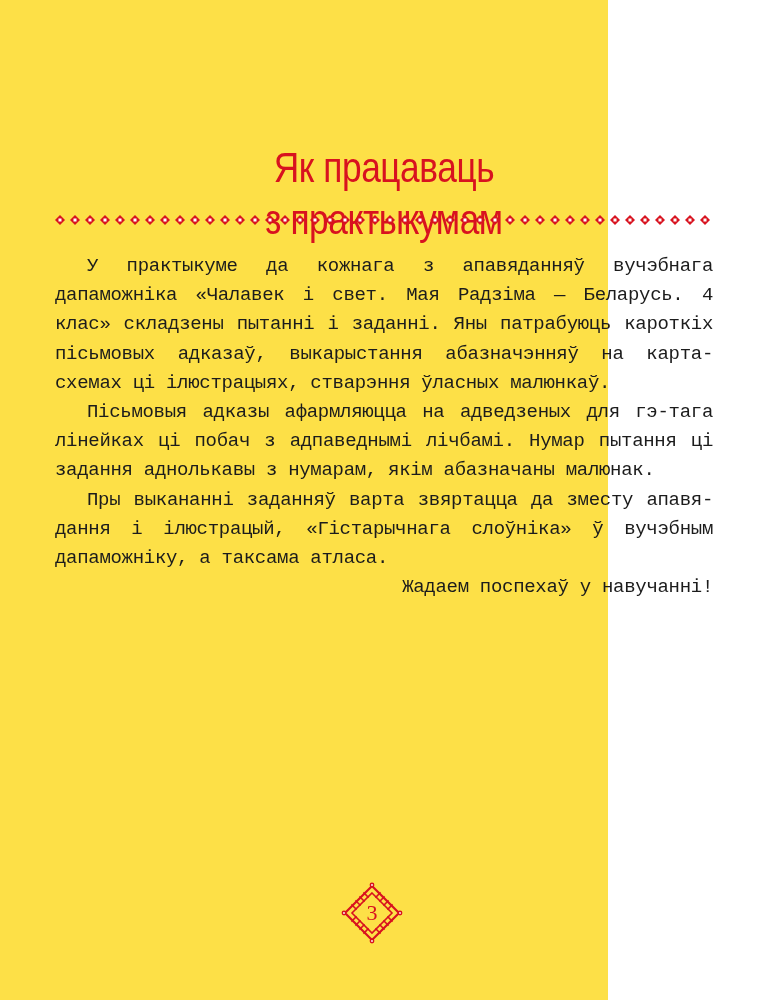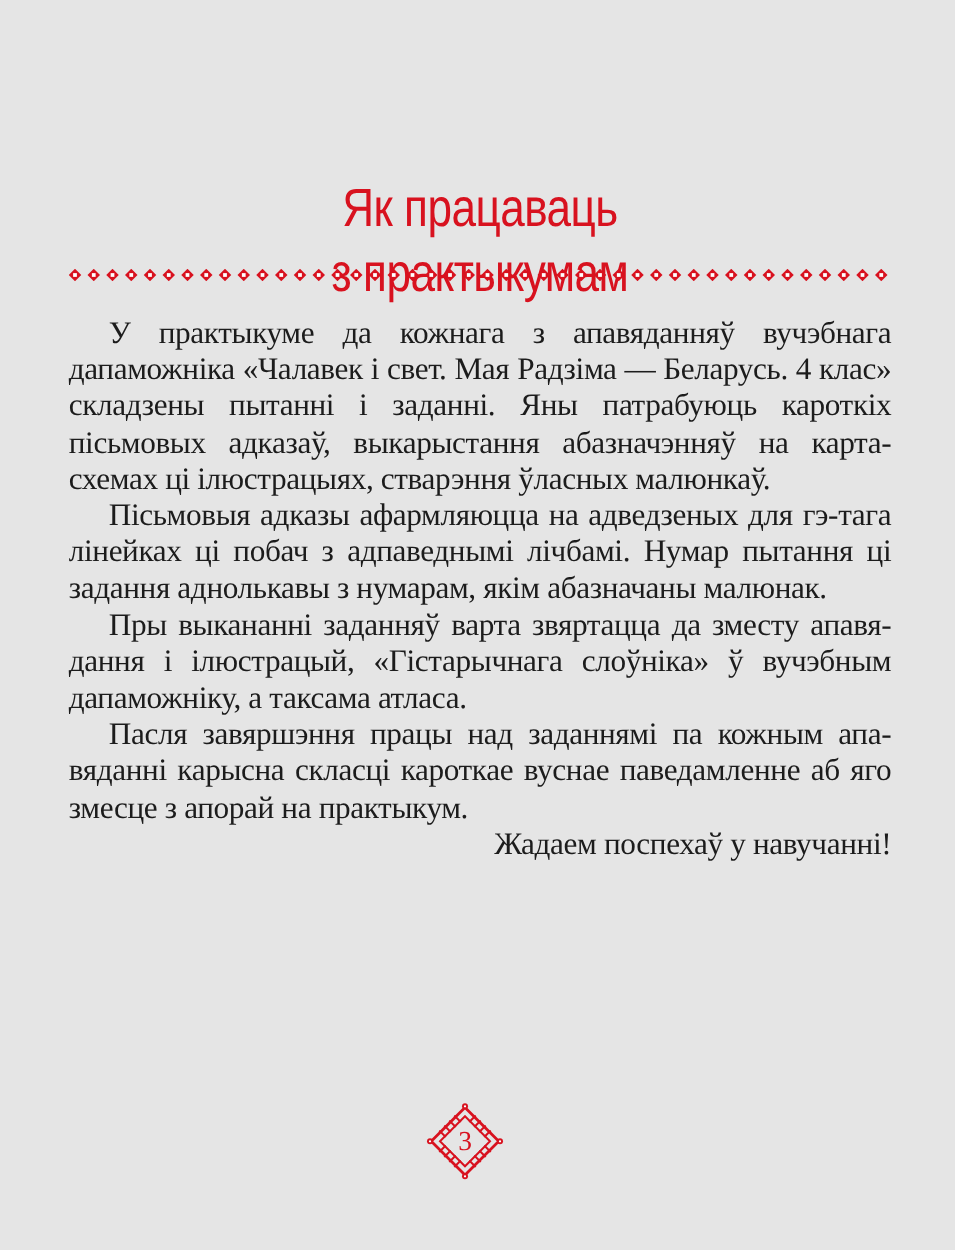--- a/index.html
+++ b/index.html
@@ -9,23 +9,23 @@
     }
     body {
       width: 768px;
       height: 1000px;
       position: relative;
       overflow: hidden;
     }
     .page {
       position: absolute;
       left: 0; top: 0;
-      width: 764px;
+      width: 608px;
       height: 1000px;
-      background: #e5e5e5;
+      background: #fde047;
     }
     .title {
       position: absolute;
       left: 0;
       top: 112px;
       width: 768px;
       text-align: center;
       color: #d8121f;
       font-family: "Liberation Sans", sans-serif;
       font-weight: normal;
@@ -41,22 +41,22 @@
       left: 55px;
       top: 215px;
       width: 658px;
       height: 10px;
     }
     .body-text {
       position: absolute;
       left: 55px;
       top: 252px;
       width: 658px;
-      font-family: Liberation Serif, serif;
-      font-size: 25px;
+      font-family: Liberation Mono, monospace;
+      font-size: 19px;
       line-height: 29.2px;
       color: #1c1c1c;
       letter-spacing: -0.3px;
     }
     .body-text p {
       margin: 0;
       text-indent: 32px;
       text-align: justify;
       hyphens: manual;
     }
@@ -144,21 +144,20 @@
     <use href="#dmd" x="600"></use>
       <use href="#dmd" x="615"></use>
       <use href="#dmd" x="630"></use>
       <use href="#dmd" x="645"></use>
   </svg>
 
   <div class="body-text">
     <p>У практыкуме да кожнага з апавяданняў вучэбнага дапаможніка «Чалавек і свет. Мая Радзіма — Беларусь. 4 клас» складзены пытанні і заданні. Яны патрабуюць кароткіх пісьмовых адказаў, выкарыстання абазначэнняў на карта-схемах ці ілюстрацыях, стварэння ўласных малюнкаў.</p>
     <p>Пісьмовыя адказы афармляюцца на адведзеных для гэ-тага лінейках ці побач з адпаведнымі лічбамі. Нумар пытання ці задання аднолькавы з нумарам, якім абазначаны малюнак.</p>
     <p>Пры выкананні заданняў варта звяртацца да зместу апавя-дання і ілюстрацый, «Гістарычнага слоўніка» ў вучэбным дапаможніку, а таксама атласа.</p>
-    <p>Пасля завяршэння працы над заданнямі па кожным апа-вяданні карысна скласці кароткае вуснае паведамленне аб яго змесце з апорай на практыкум.</p>
     <p class="last-line-left">Жадаем поспехаў у навучанні!</p>
   </div>
 
   <svg class="page-ornament" viewBox="0 0 64 64" xmlns="http://www.w3.org/2000/svg">
     <g fill="none" stroke="#d8121f">
       <path d="M32 5 L59 32 L32 59 L5 32 Z" stroke-width="2.2"></path>
       <path d="M32 12 L52 32 L32 52 L12 32 Z" stroke-width="1.6"></path>
     </g>
     <g stroke="#d8121f" stroke-width="1.6" stroke-linecap="square">
       <path d="M16 28 L12 24 M20 24 L16 20 M24 20 L20 16 M28 16 L24 12"></path>

